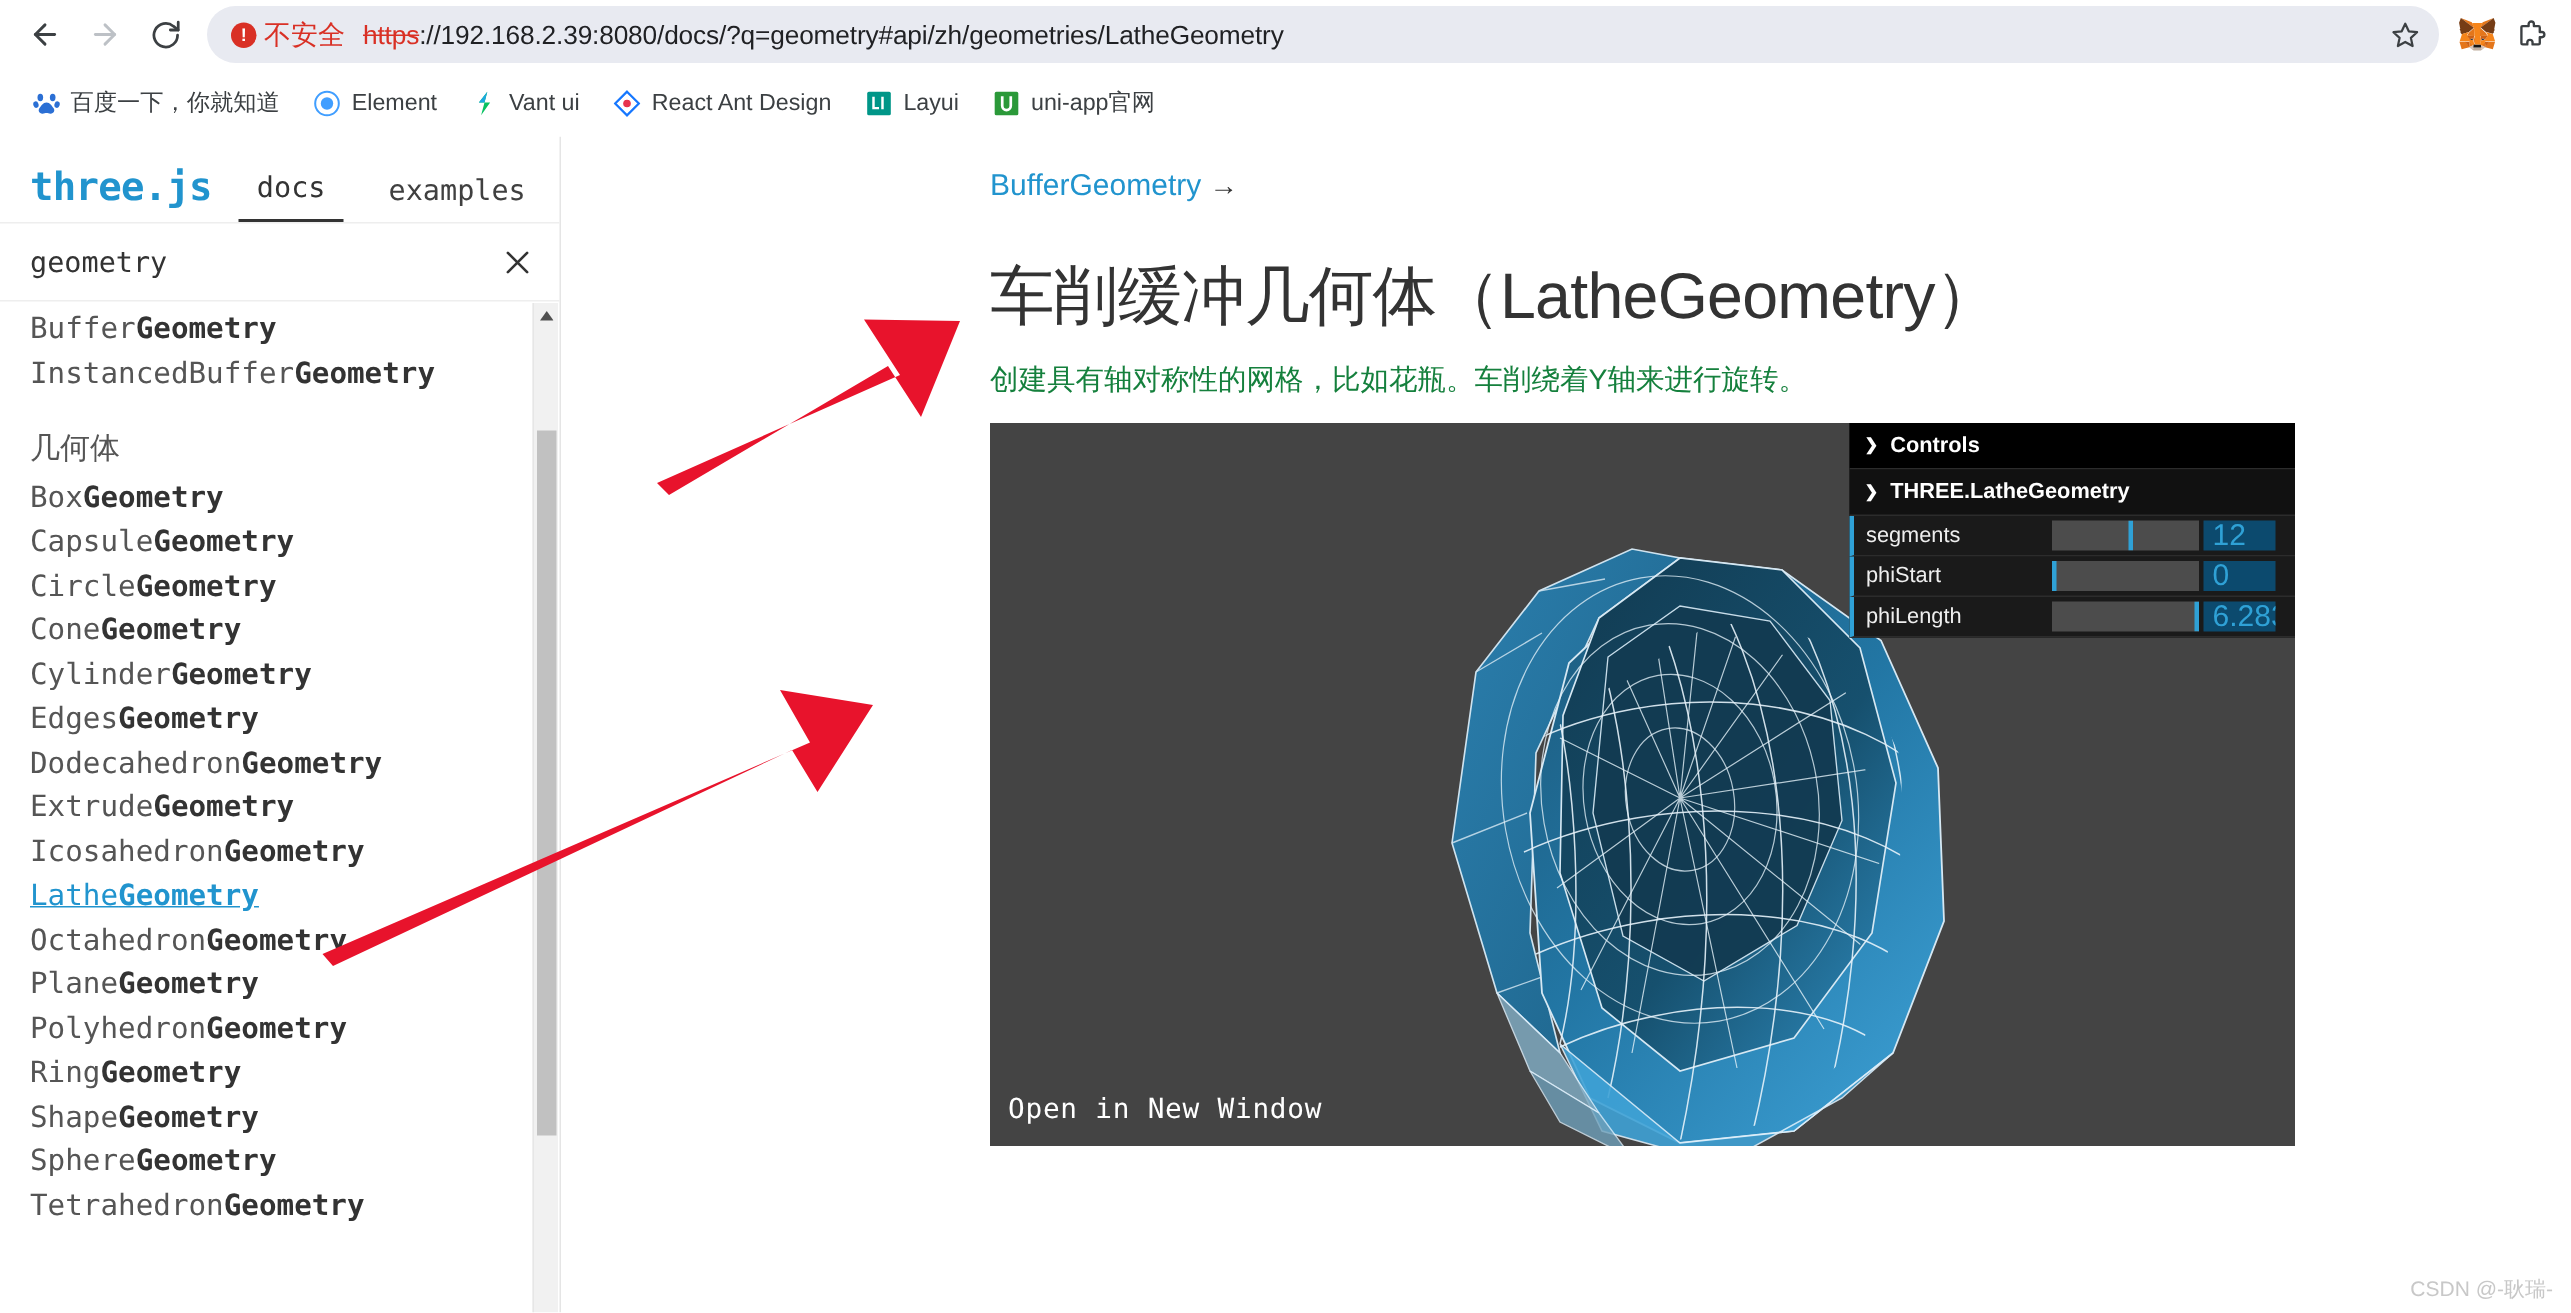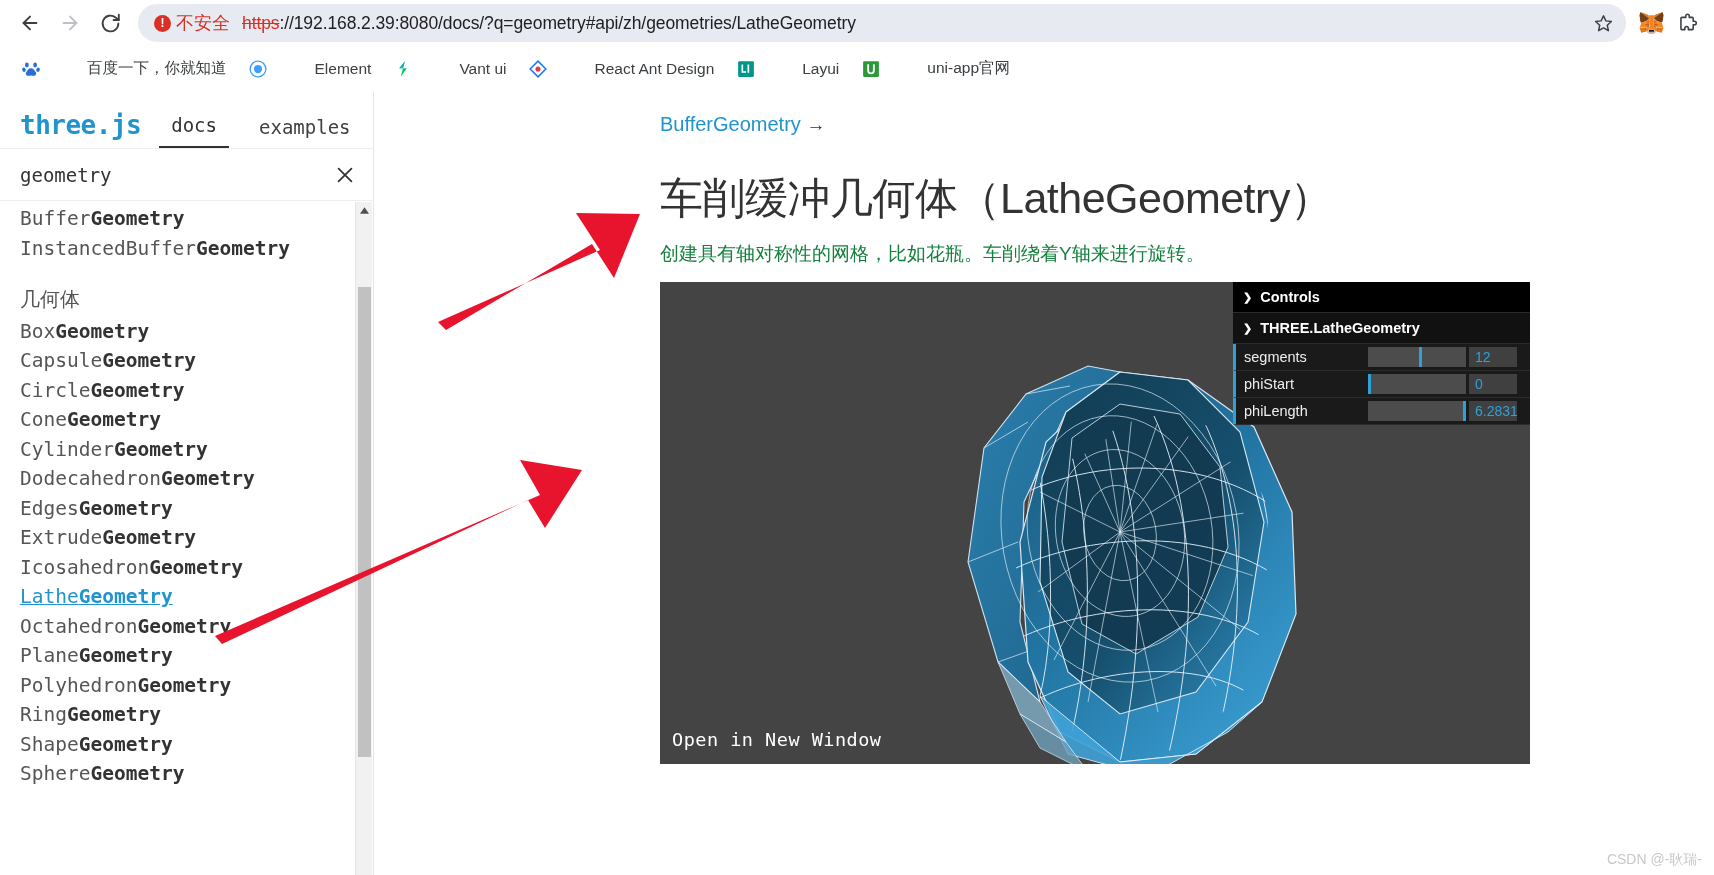--- a/index.html
+++ b/index.html
@@ -95,21 +95,21 @@
     padding-left: 12px;
     gap: 4px;
   }
   .bookmark {
     display: flex; align-items: center; gap: 7px;
     padding: 4px 9px;
     border-radius: 4px;
     cursor: pointer;
     white-space: nowrap;
   }
-  .bm-label { font-size: 15.5px; color: #3c4043; margin-left: 40px; }
+  .bm-label { font-size: 15.5px; color: #3c4043; }
   .bm-ico {
     width: 19px; height: 19px;
     display: flex; align-items: center; justify-content: center;
     flex: 0 0 auto;
   }
 
   
   #page {
     position: absolute; top: 91px; left: 0;
     width: 1714px; height: 784px;
@@ -329,23 +329,23 @@
     overflow: hidden;
   }
   .slider .knob {
     position: absolute;
     top: 0; width: 3px; height: 20px;
     background: #2fa1d6;
   }
   .numbox {
     flex: 1 1 auto;
     height: 20px;
-    background: #404040;
+    background: #0c4a6e;
     color: #2fa1d6;
-    font-size: 14px;
+    font-size: 20px;
     display: flex; align-items: center;
     padding-left: 6px;
     overflow: hidden;
     white-space: nowrap;
     cursor: text;
     margin-right: 13px;
   }
 
   
   #arrows { position: absolute; inset: 0; pointer-events: none; z-index: 20; }
@@ -503,31 +503,32 @@
       <div class="nav-item"><span>Buffer</span><b>Geometry</b></div>
       <div class="nav-item"><span>InstancedBuffer</span><b>Geometry</b></div>
 
       <div class="nav-section">几何体</div>
 
       <div class="nav-item"><span>Box</span><b>Geometry</b></div>
       <div class="nav-item"><span>Capsule</span><b>Geometry</b></div>
       <div class="nav-item"><span>Circle</span><b>Geometry</b></div>
       <div class="nav-item"><span>Cone</span><b>Geometry</b></div>
       <div class="nav-item"><span>Cylinder</span><b>Geometry</b></div>
+      <div class="nav-item"><span>Edges</span><b>Geometry</b></div>
       <div class="nav-item"><span>Dodecahedron</span><b>Geometry</b></div>
-      <div class="nav-item"><span>Edges</span><b>Geometry</b></div>
       <div class="nav-item"><span>Extrude</span><b>Geometry</b></div>
       <div class="nav-item"><span>Icosahedron</span><b>Geometry</b></div>
       <div class="nav-item active"><span>Lathe</span><b>Geometry</b></div>
       <div class="nav-item"><span>Octahedron</span><b>Geometry</b></div>
       <div class="nav-item"><span>Plane</span><b>Geometry</b></div>
       <div class="nav-item"><span>Polyhedron</span><b>Geometry</b></div>
       <div class="nav-item"><span>Ring</span><b>Geometry</b></div>
       <div class="nav-item"><span>Shape</span><b>Geometry</b></div>
       <div class="nav-item"><span>Sphere</span><b>Geometry</b></div>
+      <div class="nav-item"><span>Tetrahedron</span><b>Geometry</b></div>
     </div>
 
     <div id="sb-track">
       <div id="sb-up">
         <svg width="9" height="7" viewBox="0 0 10 7">
             <path d="M5 0l5 7H0z" fill="#505050"></path>
           </svg>
       </div>
       <div id="sb-thumb"></div>
     </div>

